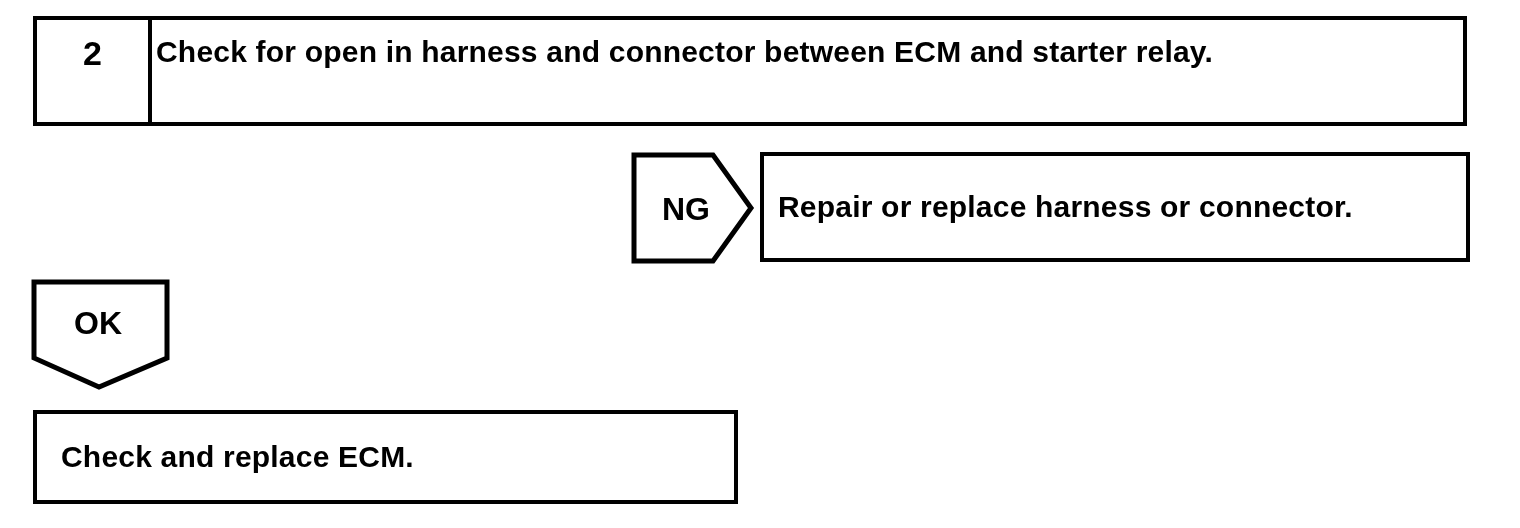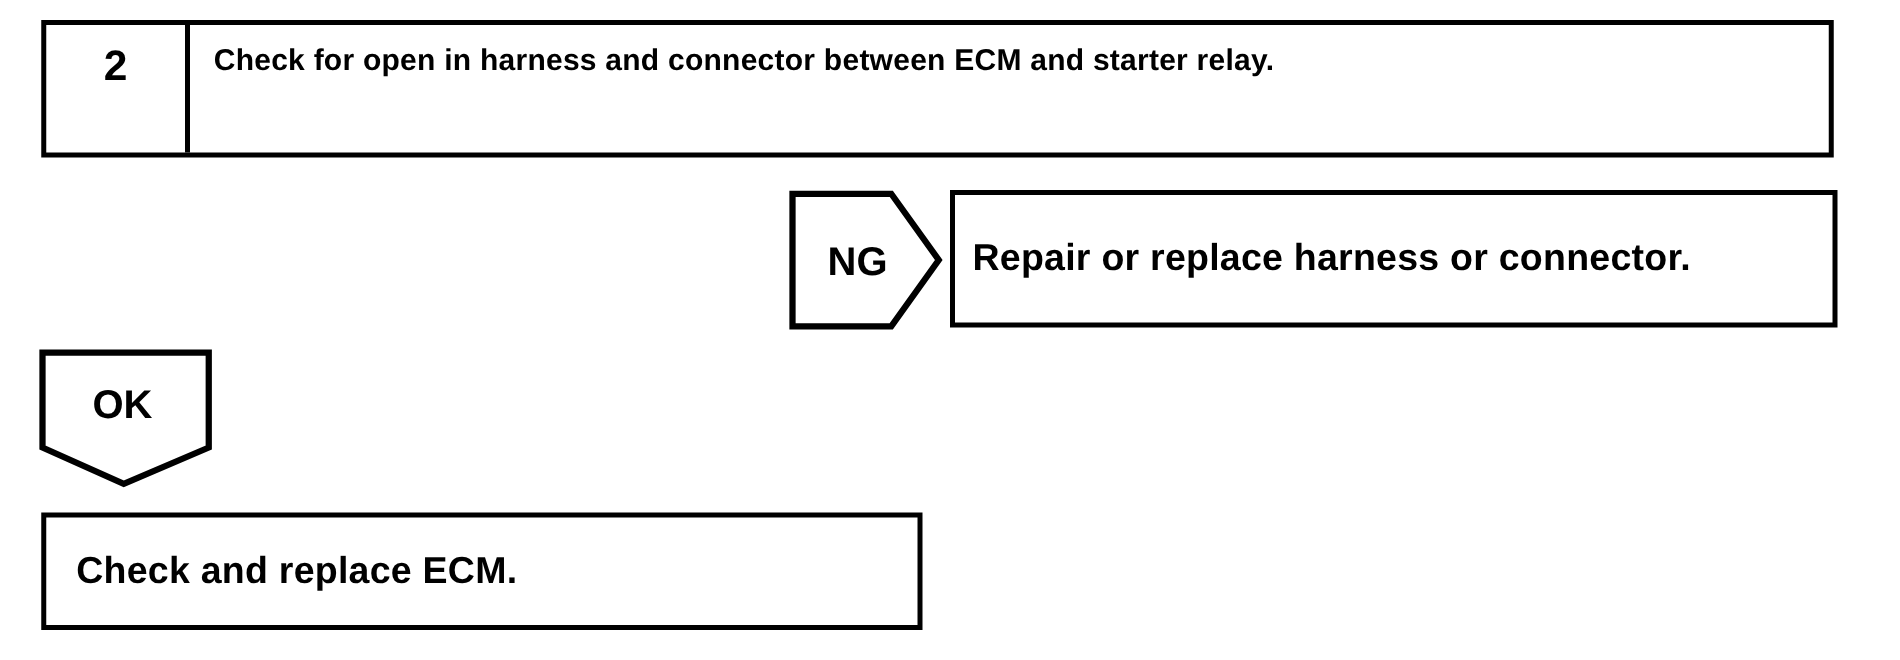--- a/index.html
+++ b/index.html
@@ -27,22 +27,22 @@
   .step-number-cell {
     width: 115px;
     border-right: 4px solid #000000;
     display: flex;
     justify-content: center;
     padding-top: 14px;
     font-size: 34px;
   }
   .step-instruction-cell {
     flex: 1;
-    padding: 15px 16px 0 19px;
-    font-size: 24px;
+    padding: 15px 16px 0 4px;
+    font-size: 30px;
     letter-spacing: 0.2px;
   }
   .action-box {
     display: flex;
     align-items: center;
     font-size: 30px;
     letter-spacing: 0.2px;
   }
   .repair-box {
     left: 760px; top: 152px;

